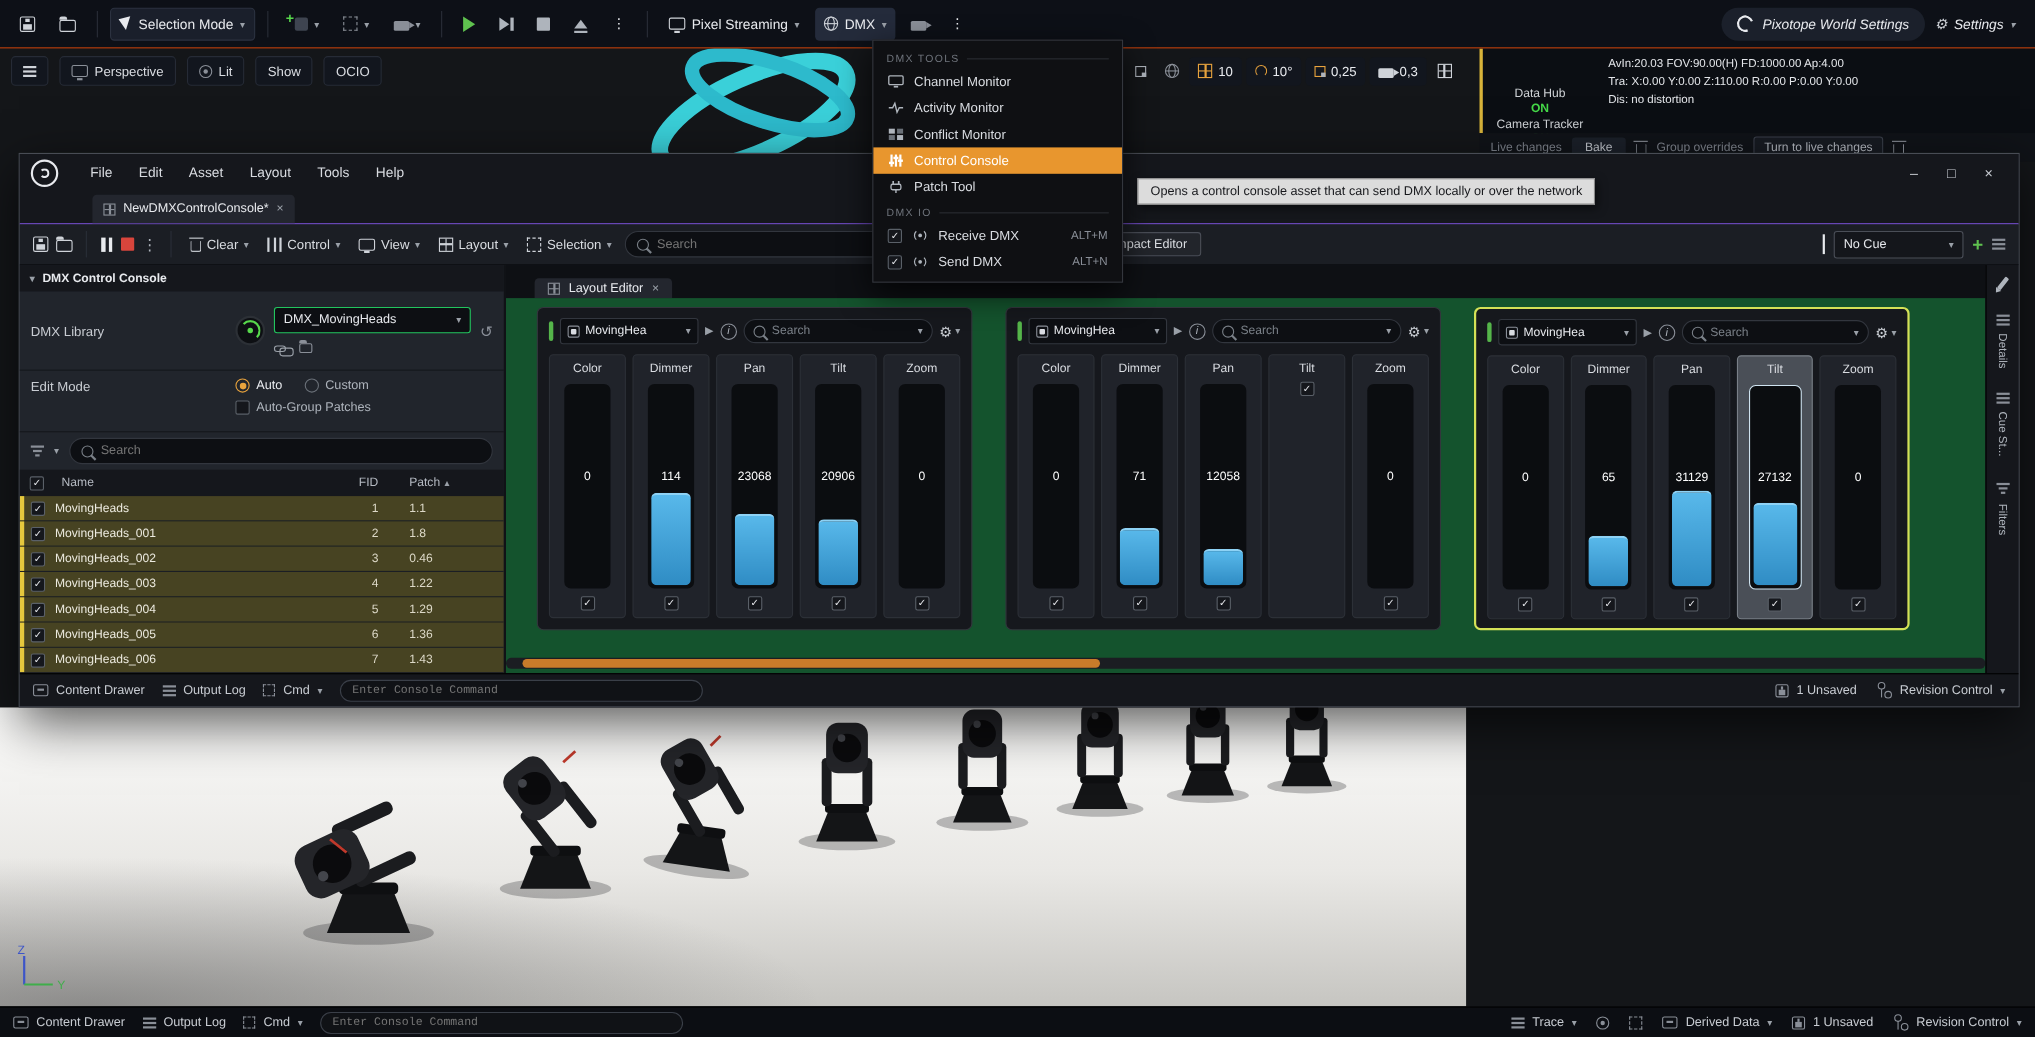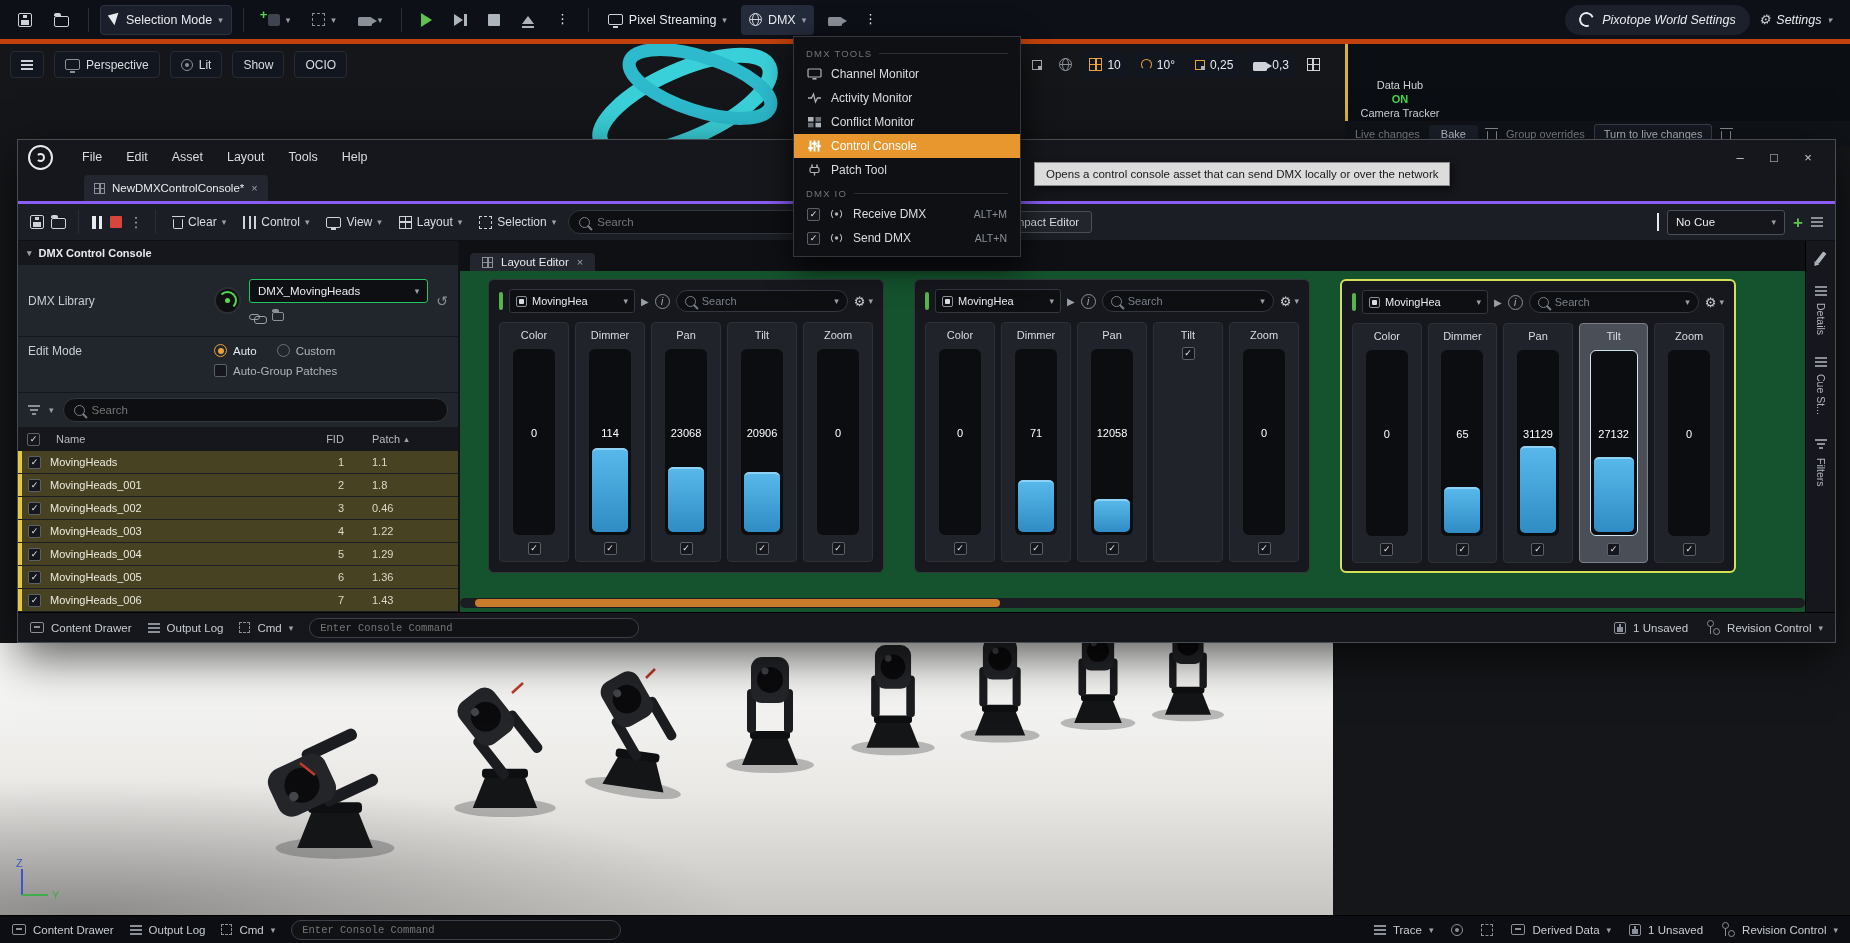--- a/index.html
+++ b/index.html
@@ -79,21 +79,21 @@
   .i-rot { width:11px; height:11px; border:1.8px solid #aeb4bc; border-radius:50%; border-bottom-color:transparent; }
   .i-scalebox { width:10px; height:10px; border:1.8px solid #aeb4bc; }
   .i-scalebox::after { content:""; position:absolute; right:-1px; bottom:-1px; width:4px; height:4px; background:#aeb4bc; }
   .gear { font-size:13px; color:#c8ccd2; line-height:1; }
 
   
   .vp-underlay { position:absolute; left:0; top:44px; right:0; bottom:28px; background:#141619; }
   .swirl { position:absolute; left:560px; top:42px; z-index:3; }
 
   
-  .top-toolbar { position:absolute; top:0; left:0; width:100%; height:44px; background:#0d1017; border-bottom:5px solid #c2410c; display:flex; align-items:center; padding:0 10px; gap:6px; z-index:20; }
+  .top-toolbar { position:absolute; top:0; left:0; width:100%; height:44px; background:#0d1017; border-bottom:1px solid #c2410c; display:flex; align-items:center; padding:0 10px; gap:6px; z-index:20; }
   .tbtn { display:flex; align-items:center; gap:6px; height:30px; padding:0 8px; border-radius:4px; color:#e8eaee; font-size:12.5px; }
   .tbtn.boxed { background:#1a1f2b; border:1px solid #2c3240; }
   .tbtn.active { background:#242b3b; }
   .tb-right { margin-left:auto; display:flex; align-items:center; gap:1px;font-style:italic; }
   .pill { background:#1b202b; border-radius:15px; height:30px; display:flex; align-items:center; gap:8px; padding:0 14px; font-size:12.5px; color:#e8eaee; }
 
   
   .vp-bar { position:absolute; top:44px; left:0; width:1345px; height:41px; display:flex; align-items:center; gap:10px; padding:0 10px; z-index:5; }
   .vp-btn { background:#12161e; border:1px solid #262b36; border-radius:4px; height:27px; padding:0 10px; display:flex; align-items:center; gap:6px; font-size:12px; color:#d9dce1; }
   .vp-tools { margin-left:auto; display:flex; gap:4px; align-items:center; padding-right:10px; }
@@ -111,21 +111,21 @@
   .lb-box { border:1px solid #3a3f4a; background:#171b22; border-radius:3px; padding:3px 9px; color:#b5bac2; }
 
   
   .console { position:absolute; left:17px; top:139px; width:1819px; height:504px; background:#1b1e24; border:1px solid #484c54; box-shadow:0 14px 44px rgba(0,0,0,.65); z-index:30; }
   .cw-title { height:34px; background:#15171c; display:flex; align-items:center; padding:0 10px; gap:2px; }
   .ue-logo { width:25px; height:25px; border-radius:50%; border:2px solid #e8eaee; position:relative; margin-right:16px; flex:none; }
   .ue-logo::after { content:""; position:absolute; inset:6px; border:2px solid #e8eaee; border-radius:50%; border-left-color:transparent; }
   .cw-menu { font-size:12.5px; color:#d9dce1; padding:5px 11px; border-radius:3px; }
   .wc { margin-left:0; width:34px; text-align:center; color:#c8ccd2; font-size:13px; }
   .wc-wrap { margin-left:auto; display:flex; }
-  .cw-tabbar { height:30px; background:#15171c; display:flex; align-items:flex-end; padding-left:66px; border-bottom:3px solid #8b5cf6; }
+  .cw-tabbar { height:30px; background:#15171c; display:flex; align-items:flex-end; padding-left:66px; border-bottom:1px solid #8b5cf6; }
   .cw-tab { height:26px; background:#23262e; border-radius:4px 4px 0 0; display:flex; align-items:center; gap:7px; padding:0 10px; font-size:11.5px; color:#e8eaee; }
   .tab-x { color:#9aa0a8; font-size:11px; }
   .cw-toolbar { height:37px; display:flex; align-items:center; gap:7px; padding:0 12px; background:#1b1e24; border-bottom:1px solid #0e1014; font-size:12px; color:#d9dce1; }
   .cwt-dd { display:flex; align-items:center; gap:5px; padding:4px 5px; }
   .cwt-search { width:250px; height:24px; border-radius:12px; background:#0d0f13; border:1px solid #32363e; display:flex; align-items:center; gap:7px; padding:0 10px; color:#7a8088; }
   .cwt-search input, .pillsearch input { background:transparent; border:none; outline:none; color:#9aa0a8; font-family:inherit; font-size:11.5px; width:100%; }
   .searched { color:#9aa0a8; margin-left:8px; }
   .compact-btn { border:1px solid #4a4e57; background:#22252b; border-radius:3px; padding:4px 12px; color:#d9dce1; font-size:11.5px; margin-left:10px; }
   .cue-wrap { margin-left:auto; display:flex; align-items:center; gap:8px; }
   .cue-line { width:2.5px; height:18px; background:#e8eaee; }
@@ -151,21 +151,21 @@
   .th-patch { width:86px; display:flex; align-items:center; gap:4px; }
   .lp-rows { flex:1; background:#181b20; overflow:hidden; }
   .prow { display:flex; align-items:center; height:23px; background:#474322; border-bottom:1px solid #1b1e24; font-size:11px; color:#eceadf; }
   .ybar { width:4px; align-self:stretch; background:#e5c83d; margin-right:6px; flex:none; }
   .pc-name { flex:1; padding-left:9px; }
   .pc-fid { width:62px; text-align:center; color:#ddd9c8; }
   .pc-patch { width:86px; color:#ddd9c8; }
 
   .cw-main { position:absolute; left:442px; top:101px; right:30px; bottom:30px; background:#0e1014; }
   .le-tabrow { height:30px; display:flex; align-items:flex-end; padding-left:10px; }
-  .le-tab { height:18px; background:#23262e; border-radius:4px 4px 0 0; display:flex; align-items:center; gap:8px; padding:0 12px; font-size:11.5px; color:#e8eaee; }
+  .le-tab { height:18px; background:#23262e; border-radius:4px 4px 0 0; display:flex; align-items:center; gap:8px; padding:0 12px; font-size:11.5px; color:#e8eaee;margin-left:16px; }
   .le-body { position:absolute; top:30px; left:0; right:0; bottom:0; background:#14532d; padding:8px 0 0 28px; display:flex; gap:30px; }
   .fgroup { width:396px; height:294px; background:#16181d; border:1px solid #33363d; border-radius:6px; padding:8px 10px; flex:none; }
   .fgroup.gsel { border:2px solid #d4e157; }
   .fg-head { display:flex; align-items:center; gap:6px; height:26px; }
   .gbar { width:4px; height:18px; background:#55b54a; border-radius:2px; flex:none; }
   .fg-dd { width:126px; height:24px; background:#0d0f13; border:1px solid #32363e; border-radius:3px; display:flex; align-items:center; gap:5px; padding:0 6px; font-size:11px; color:#e8eaee; flex:none; }
   .fg-dd .fg-name { flex:1; }
   .fixico { width:11px; height:11px; background:#0d0f13; border:1px solid #8a8f98; border-radius:2px; position:relative; flex:none; }
   .fixico::after { content:""; position:absolute; left:2px; top:2px; width:5px; height:5px; background:#d9dce1; border-radius:1px; }
   .exp { color:#9aa0a8; font-size:10px; }
@@ -344,20 +344,25 @@
         </span>
     </div>
   </div>
 
   <div class="tracker">
     <div class="tr-col">
       <div class="tr-label">Data Hub</div>
       <div class="tr-on">ON</div>
       <div class="tr-label">Camera Tracker</div>
       <div class="tr-on">ON</div>
+    </div>
+    <div class="tr-info">
+      <div>AvIn:20.03 FOV:90.00(H) FD:1000.00 Ap:4.00</div>
+      <div>Tra: X:0.00 Y:0.00 Z:110.00 R:0.00 P:0.00 Y:0.00</div>
+      <div>Dis: no distortion</div>
     </div>
   </div>
   <div class="live-bar">
     <span>Live changes</span>
     <span class="lb-btn">Bake</span>
     <span class="i i-trash ic-dim"></span>
     <span>Group overrides</span>
     <span class="lb-box">Turn to live changes</span>
     <span class="i i-trash ic-dim"></span>
   </div>

